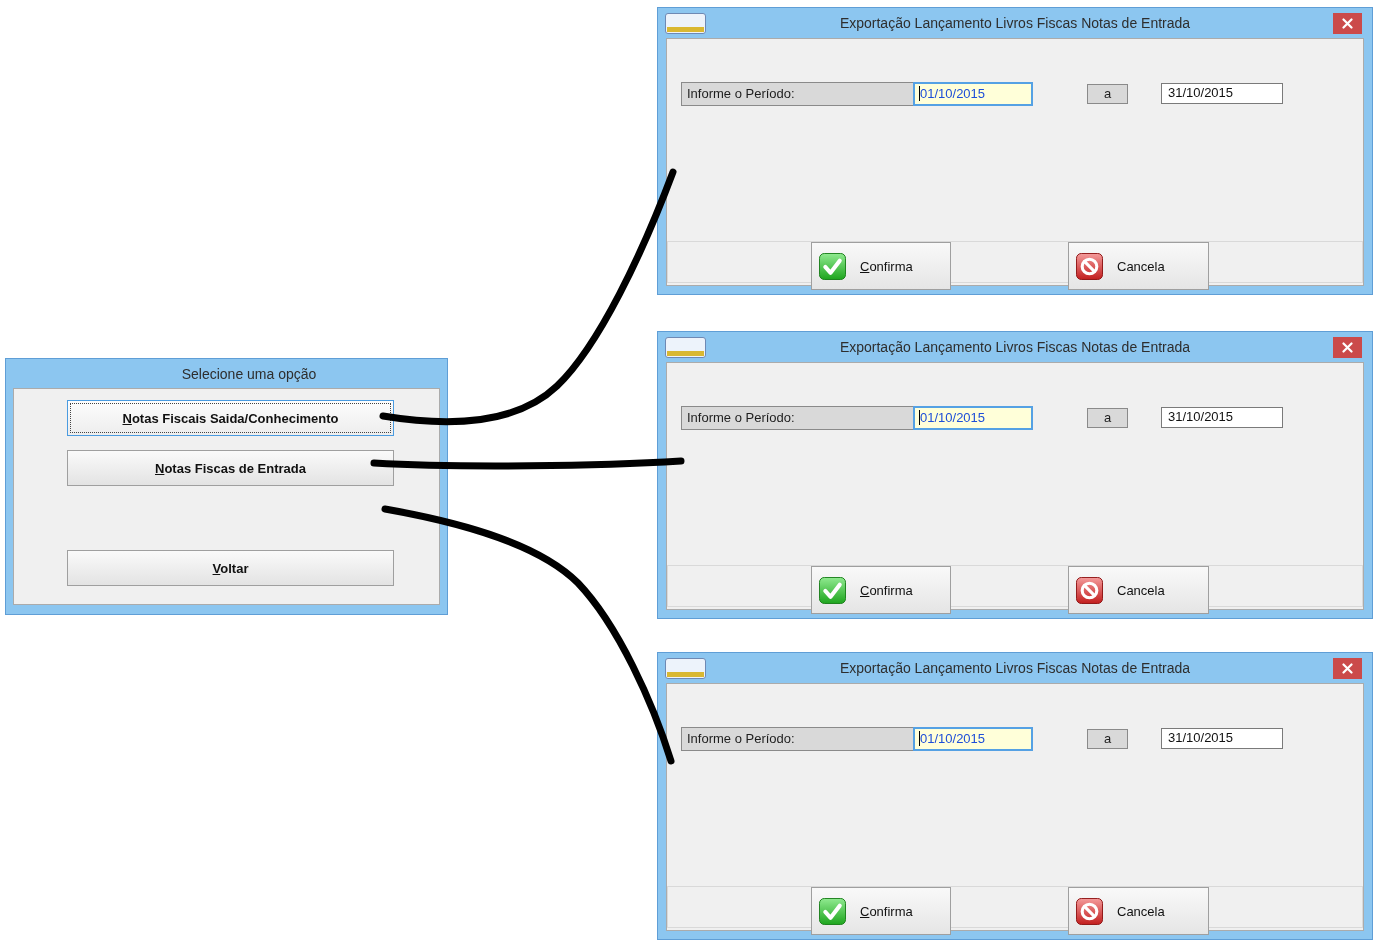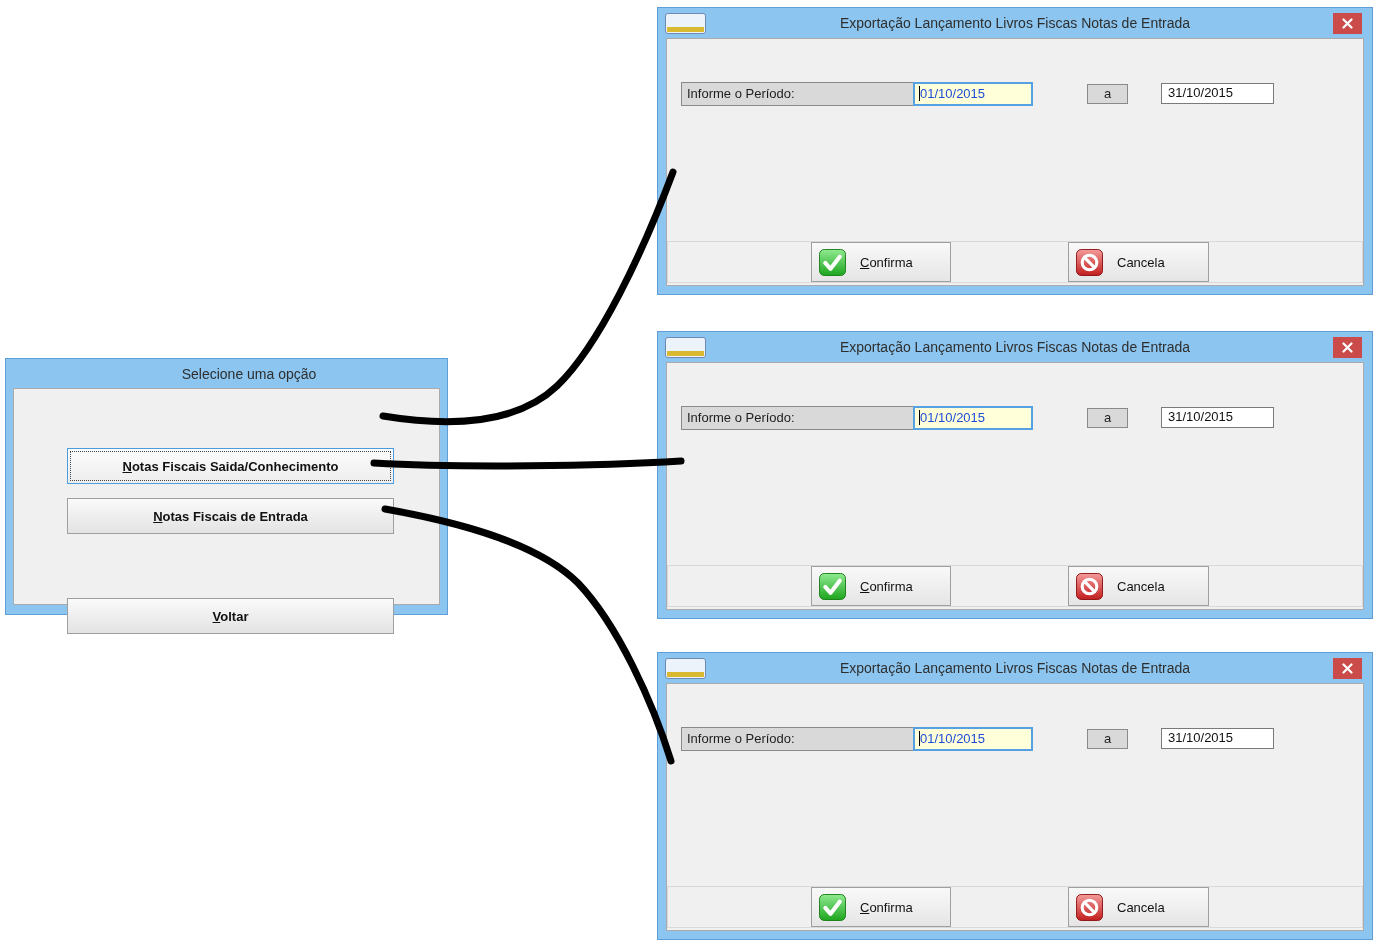--- a/index.html
+++ b/index.html
@@ -51,46 +51,46 @@
   }
   .caret{
     position:absolute;left:4px;top:2px;width:1px;height:15px;background:#000;
   }
   .a-box{
     position:absolute;left:420px;top:45px;width:41px;height:20px;
     background:#D9D9D9;border:1px solid #8A8A8A;box-sizing:border-box;
     font-size:13px;line-height:17px;text-align:center;color:#1E1E1E;
   }
   .input-white{
-    position:absolute;left:494px;top:44px;width:113px;height:21px;
+    position:absolute;left:494px;top:44px;width:122px;height:21px;
     background:#FFFFFF;border:1px solid #7A7A7A;box-sizing:border-box;
     font-size:13px;line-height:18px;padding-left:6px;color:#111;
   }
   .btn-panel{
     position:absolute;left:0;right:0;top:202px;height:42px;
     background:#F0F0F0;border:1px solid #D9D9D9;box-sizing:border-box;
   }
   .cmd-btn{
-    position:absolute;top:0;height:40px;box-sizing:border-box;
+    position:absolute;top:0;height:48px;box-sizing:border-box;
     background:linear-gradient(#F9F9F9,#E5E5E5);border:1px solid #9F9F9F;
     display:flex;align-items:center;font-size:13px;color:#111;cursor:default;
   }
   .cmd-btn .ic{margin-left:7px;flex:0 0 auto;display:block;}
   .cmd-btn .lbl{margin-left:14px;white-space:nowrap;}
   .cmd-confirm{left:143px;width:140px;}
   .cmd-cancel{left:400px;width:141px;}
   .accel{text-decoration:underline;}
   
   #dlg-options .titlebar{height:29px;padding-left:45px;}
   #dlg-options .content{left:7px;right:7px;top:29px;bottom:9px;}
   .opt-btn{
     position:absolute;left:53px;width:327px;height:36px;box-sizing:border-box;
     background:linear-gradient(#FAFAFA,#E3E3E3);border:1px solid #9F9F9F;
     font-weight:bold;font-size:13px;color:#111;text-align:center;
-    line-height:33px;white-space:nowrap;cursor:default;margin-top:48px;
+    line-height:33px;white-space:nowrap;cursor:default;
   }
   .opt-btn.focused{
     border:1px solid #4A9BE0;outline:1px dotted #444;outline-offset:-4px;
     background:linear-gradient(#FDFDFD,#EDEDED);
   }
   
   .overlay{position:absolute;left:0;top:0;z-index:50;pointer-events:none;}
   .hidden-defs{position:absolute;width:0;height:0;overflow:hidden;}
 </style>
 </head>
@@ -108,21 +108,21 @@
     </linearGradient>
   </defs>
 </svg>
 
 <div class="dlg" id="dlg-options" style="left:5px;top:358px;width:443px;height:257px;">
   <div class="titlebar">
     <span class="title">Selecione uma opção</span>
   </div>
   <div class="content">
     <button class="opt-btn focused" style="top:11px;"><span class="accel">N</span><span>otas Fiscais Saida/Conhecimento</span></button>
-    <button class="opt-btn" style="top:61px;"><span class="accel">N</span><span>otas Fiscais de Entrada</span></button>
+    <button class="opt-btn" style="top:61px;"><span class="accel">N</span><span>otas Fiscas de Entrada</span></button>
     <button class="opt-btn" style="top:161px;"><span class="accel">V</span><span>oltar</span></button>
   </div>
 </div>
 
 <div class="dlg dlg-export" style="left:657px;top:7px;width:716px;height:288px;">
   <div class="titlebar">
     <span class="app-icon">
         <span class="se">SE</span>
         <span class="strip"></span>
       </span>

